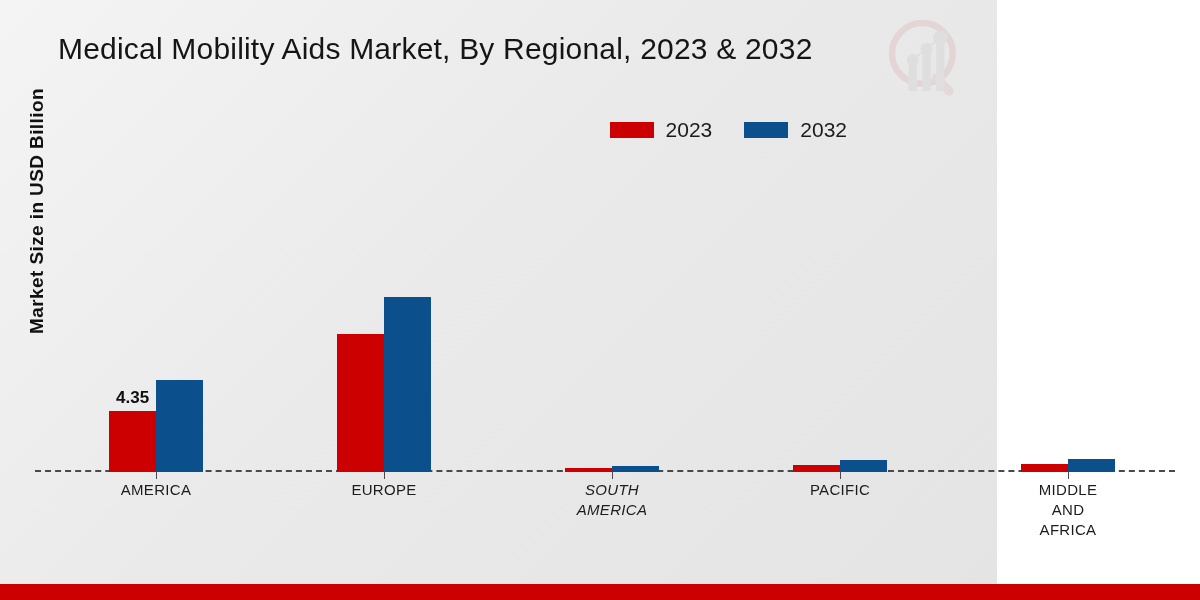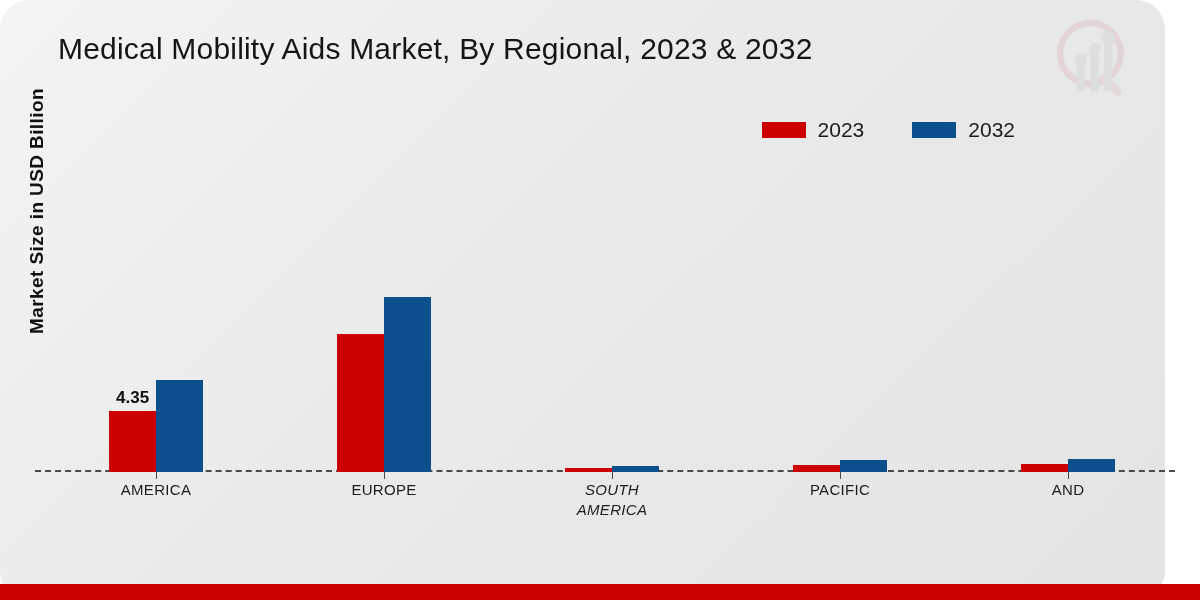--- a/index.html
+++ b/index.html
@@ -8,25 +8,24 @@
   }
   body {
     width: 1200px;
     height: 600px;
     overflow: hidden;
     font-family: "Liberation Sans", sans-serif;
     background: #ffffff;
   }
   #page {
     position: relative;
-    width: 1165px;
+    width: 997px;
     height: 600px;
     background: linear-gradient(135deg, #f4f4f4 0%, #eaeaea 45%, #e4e4e4 100%);
     box-sizing: border-box;
-    border-radius: 29px;
   }
   
   #watermark {
     position: absolute;
     right: 22px;
     top: 12px;
     width: 96px;
     height: 92px;
     opacity: 0.30;
     pointer-events: none;
@@ -42,21 +41,21 @@
     font-weight: 400;
     white-space: nowrap;
   }
   
   #legend {
     position: absolute;
     right: 150px;
     top: 118px;
     display: flex;
     align-items: flex-start;
-    gap: 48px;
+    gap: 32px;
   }
   .legend-item {
     display: flex;
     align-items: center;
     gap: 12px;
   }
   .legend-swatch {
     width: 44px;
     height: 16px;
     display: block;
@@ -229,19 +228,21 @@
       </div>
     </div>
 
     <div class="group" style="left:986px;">
       <div class="bars">
         <span class="bar bar-2023" style="height:8px;"></span>
         <span class="bar bar-2032" style="height:13px;"></span>
       </div>
       <div class="tick" style="left:47px;"></div>
       <div class="cat-label" style="left:-38px;">
+        <div>MIDDLE</div>
         <div>AND</div>
+        <div>AFRICA</div>
       </div>
     </div>
   </div>
 
   <div id="bottom-band"></div>
 </div>
 
 </body></html>

